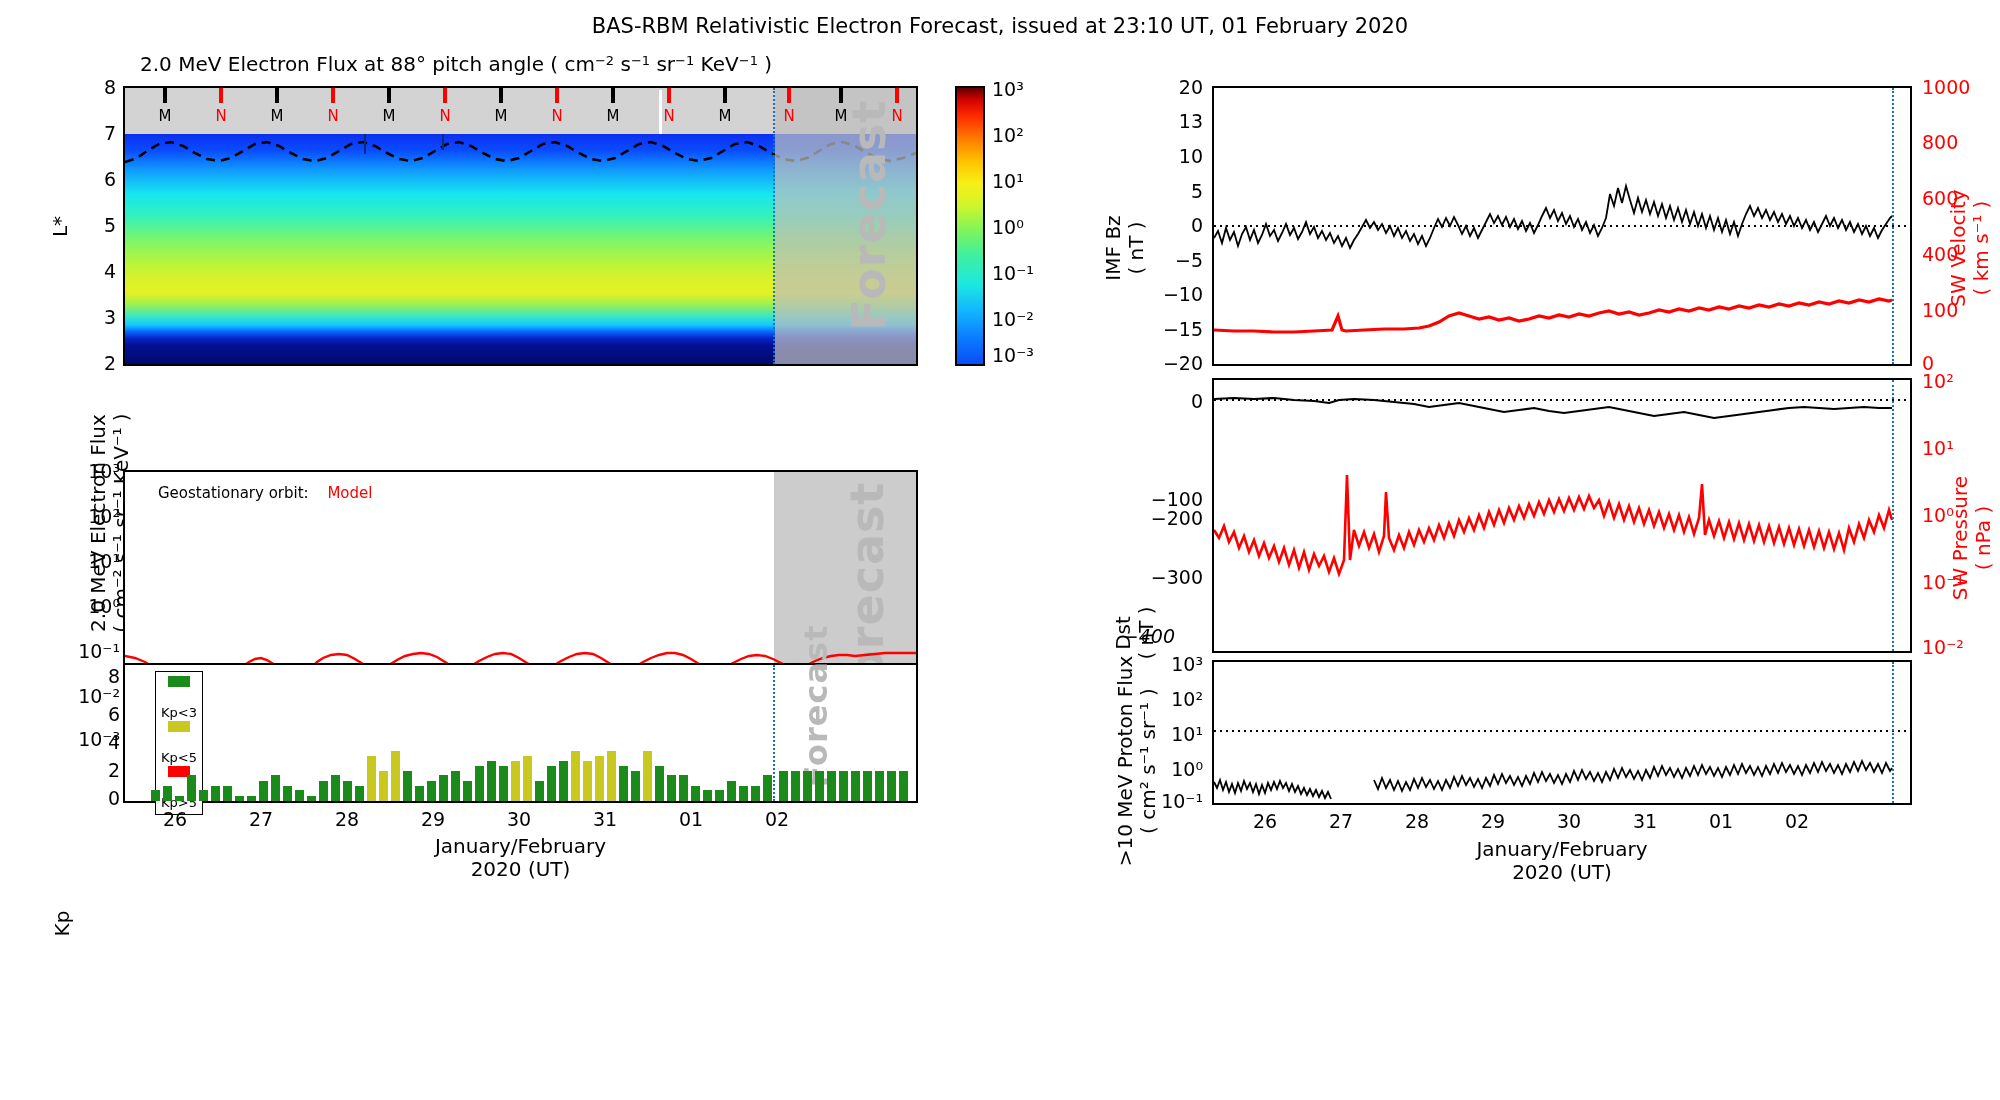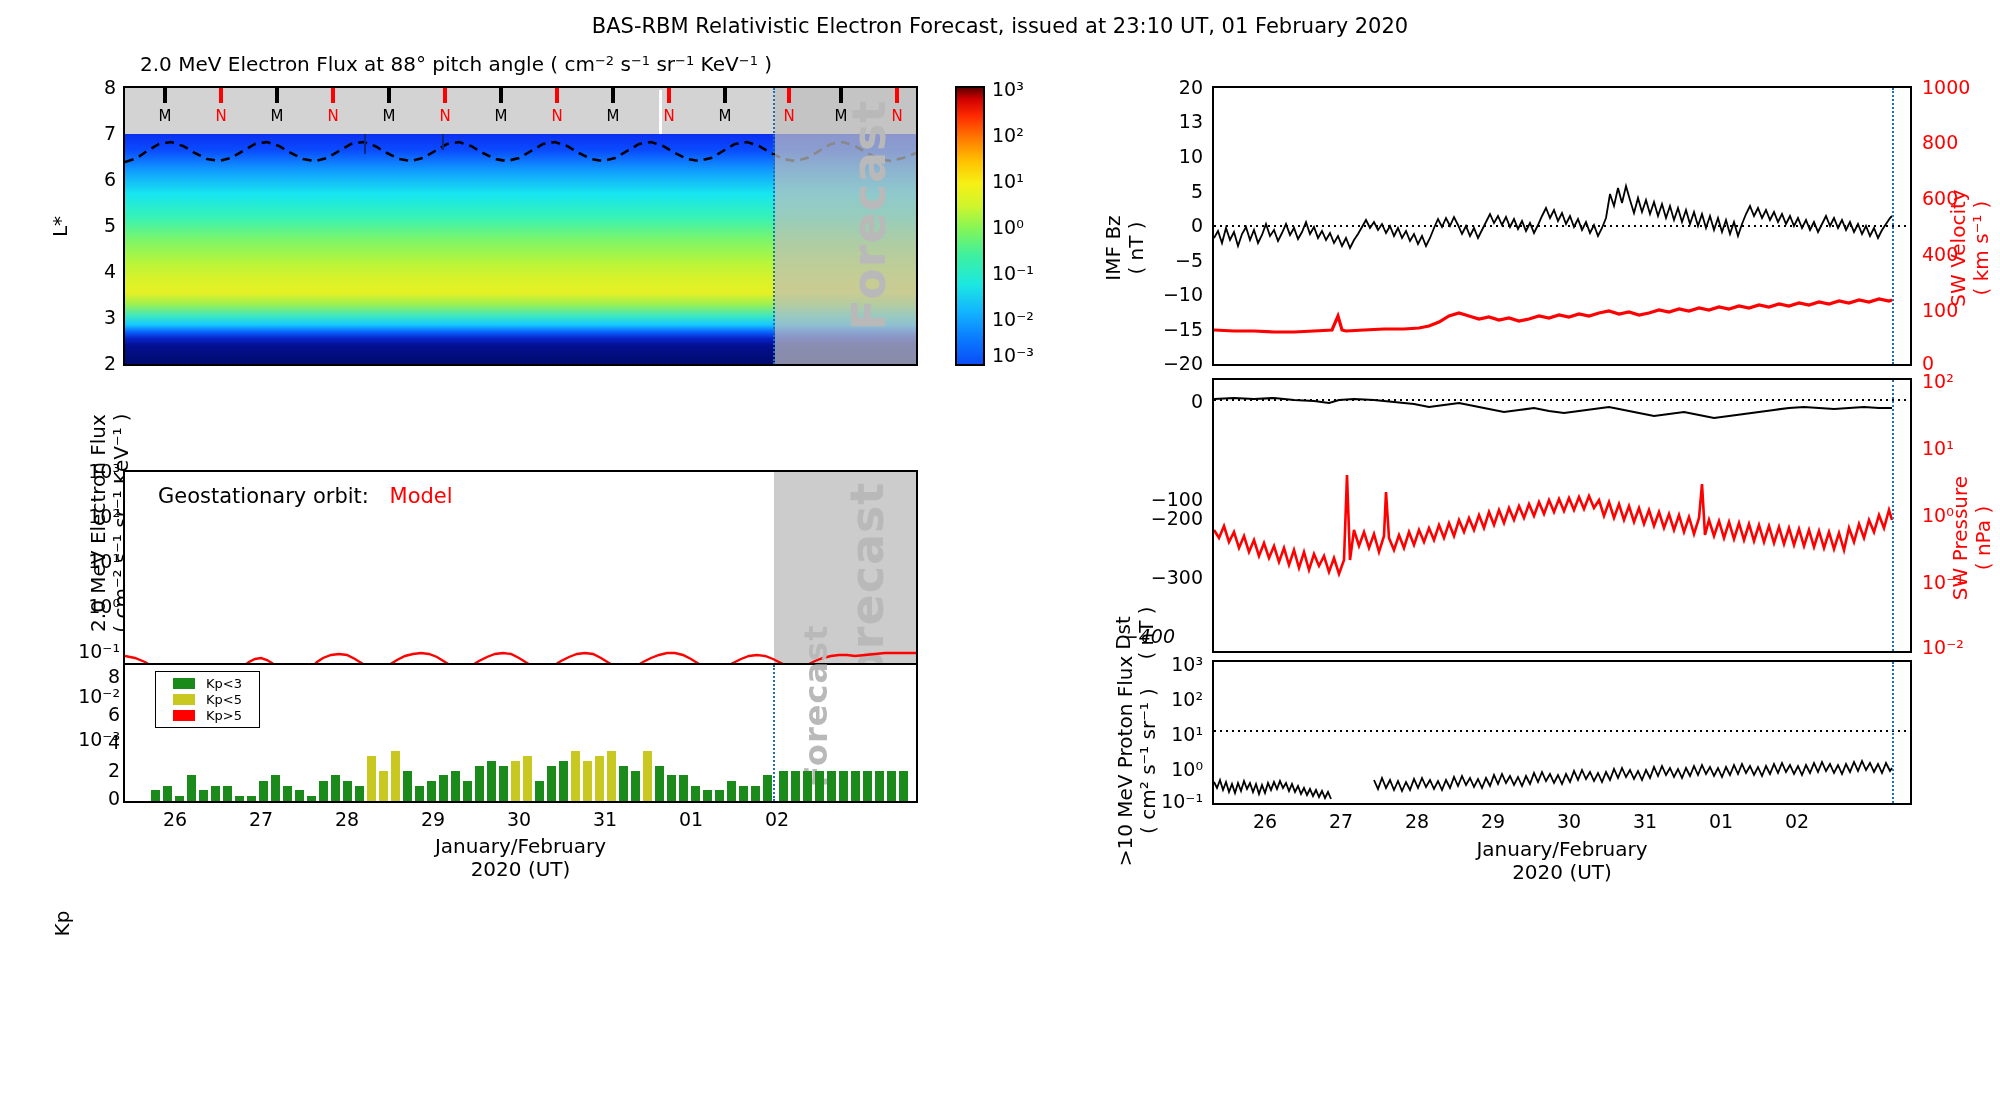--- a/index.html
+++ b/index.html
@@ -10,21 +10,21 @@
   .rot{transform-origin:50% 50%;}
   .tickL{font-size:19px;text-align:right;}
   .tickC{font-size:19px;text-align:center;}
   .tickR{font-size:19px;text-align:left;}
   .frame{border:2px solid #000;box-sizing:border-box;background:#fff;}
   .gray{background:#d3d3d3;}
   .fcast{font-size:46px;color:#b9b9b9;font-weight:bold;letter-spacing:1px;}
   .sup{font-size:13px;vertical-align:super;}
   svg{display:block;}
   .legbox{border:1px solid #000;background:#fff;font-size:13px;padding:3px 5px;}
-  .legrow{display:flex;align-items:center;gap:11px;margin:1px 12px;}
+  .legrow{display:flex;align-items:center;gap:18px;margin:1px 0;flex-direction:column;}
   .swatch{width:22px;height:11px;display:inline-block;}
 </style>
 </head>
 <body>
 
 <div class="abs ttl">BAS-RBM Relativistic Electron Forecast, issued at 23:10 UT, 01 February 2020</div>
 
 <div class="abs" style="left:140px;top:52px;width:700px;">
   <span style="font-size:20px;">2.0 MeV Electron Flux at 88</span><span style="font-size:20px;">°</span><span style="font-size:20px;"> pitch angle ( cm</span><span class="sup">−2</span><span style="font-size:20px;"> s</span><span class="sup">−1</span><span style="font-size:20px;"> sr</span><span class="sup">−1</span><span style="font-size:20px;"> KeV</span><span class="sup">−1</span><span style="font-size:20px;"> )</span>
 </div>
@@ -146,21 +146,21 @@
 <div class="abs tickL" style="left:78px;top:505px;width:42px;">10²</div>
 <div class="abs tickL" style="left:78px;top:550px;width:42px;">10¹</div>
 <div class="abs tickL" style="left:78px;top:595px;width:42px;">10⁰</div>
 <div class="abs tickL" style="left:78px;top:640px;width:42px;">10⁻¹</div>
 <div class="abs tickL" style="left:78px;top:685px;width:42px;">10⁻²</div>
 <div class="abs tickL" style="left:78px;top:728px;width:42px;">10⁻³</div>
 
 <div class="abs frame" style="left:123px;top:470px;width:795px;height:275px;">
   <div class="abs" style="left:649px;top:0;width:142px;height:271px;background:rgba(190,190,190,0.78);"></div>
   <div class="abs fcast rot" style="left:612px;top:98px;width:260px;transform:rotate(-90deg);text-align:center;">Forecast</div>
-  <div class="abs" style="left:33px;top:12px;font-size:21px;">
+  <div class="abs" style="left:33px;top:12px;font-size:15px;">
     <span>Geostationary orbit:</span>
     <span style="color:#ff0000;margin-left:14px;">Model</span>
   </div>
   <svg class="abs" style="left:0;top:0;" width="791" height="271">
     <path d="M0,184 L10,186 L20,190 L30,196 L40,200 L48,199 L56,196 L64,194 L72,196 L80,200 L90,205 L98,207 L104,206 L110,202 L116,196 L124,190 L130,187 L136,186 L142,188 L150,193 L158,200 L164,206 L168,212 L171,230 L173,258 L175,230 L177,212 L180,203 L186,196 L192,190 L198,186 L206,183 L214,182 L222,183 L230,187 L238,192 L246,197 L252,199 L258,197 L264,193 L272,188 L280,184 L288,182 L296,181 L304,182 L312,185 L320,190 L328,195 L334,198 L340,197 L346,194 L354,189 L362,185 L370,182 L378,181 L386,182 L394,186 L402,191 L410,196 L416,198 L422,197 L428,194 L436,189 L444,185 L452,182 L460,181 L468,182 L476,186 L484,191 L492,196 L498,199 L504,198 L510,195 L518,190 L526,186 L534,183 L542,181 L550,181 L558,183 L566,187 L574,192 L582,197 L588,199 L594,198 L600,195 L608,191 L616,187 L624,184 L632,183 L640,184 L648,187 L656,191 L664,195 L670,197 L676,196 L682,193 L690,189 L698,186 L706,184 L714,183 L722,183 L730,184 L740,183 L750,182 L760,181 L770,181 L780,181 L791,181" fill="none" stroke="#ff0000" stroke-width="2.4"></path>
   </svg>
 </div>
 
 <div class="abs rot" style="left:22px;top:912px;width:80px;transform:rotate(-90deg);">
   <div class="axlbl">Kp</div>

